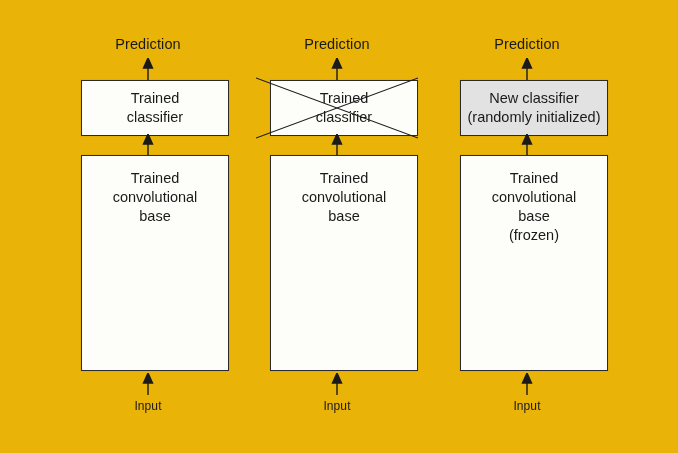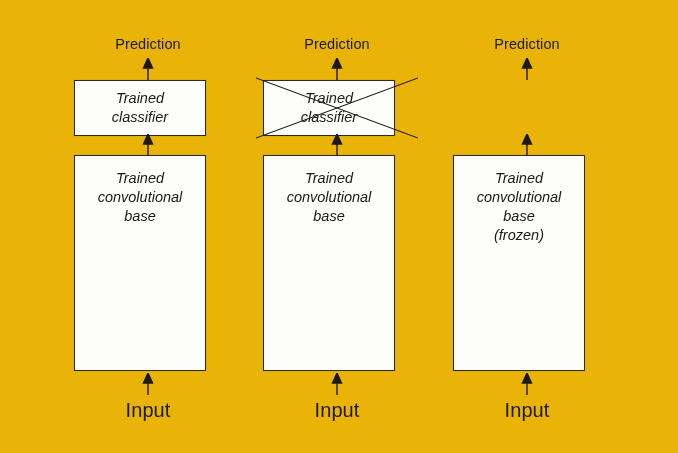--- a/index.html
+++ b/index.html
@@ -35,47 +35,46 @@
     letter-spacing: 0.1px;
     white-space: nowrap;
   }
   
   .input-label {
     position: absolute;
     top: 399px;
     left: 0;
     width: 190px;
     text-align: center;
-    font-size: 20px;
+    font-size: 12px;
     color: #1a1a1a;
     letter-spacing: 0.1px;
     white-space: nowrap;
   }
   
   .arrow {
     position: absolute;
     left: 0;
     width: 190px;
     height: 22px;
   }
   .arrow svg { display: block; width: 190px; height: 22px; }
   .arrow-top    { top: 58px; }
   .arrow-mid    { top: 134px; }
   .arrow-bottom { top: 373px; }
 
   
   .box {
     position: absolute;
-    left: 21px;
-    width: 132px;
+    left: 28px;
+    width: 148px;
     box-sizing: border-box;
     border: 1.2px solid #2b2b2b;
     background: #fdfdfa;
     box-shadow: 0 0 0 0.5px rgba(0,0,0,0.06);
-    font-style: italic;
   }
   .box-classifier {
     top: 80px;
     height: 56px;
   }
   .box-base {
     top: 155px;
     height: 216px;
   }
   .box-gray {
@@ -201,20 +200,24 @@
   <div class="column" style="left:432px">
     <div class="pred-label">Prediction</div>
     <div class="arrow arrow-top">
       <svg viewBox="0 0 190 22">
           <g stroke="#1a1a1a" stroke-width="1.4" fill="#1a1a1a">
             <line x1="95" y1="22" x2="95" y2="7"></line>
             <polygon points="95,0 90.5,10 99.5,10"></polygon>
           </g>
         </svg>
     </div>
+    <div class="box box-classifier box-gray">
+      <div class="box-text">New classifier
+(randomly initialized)</div>
+    </div>
     <div class="arrow arrow-mid">
       <svg viewBox="0 0 190 22">
           <g stroke="#1a1a1a" stroke-width="1.4" fill="#1a1a1a">
             <line x1="95" y1="22" x2="95" y2="7"></line>
             <polygon points="95,0 90.5,10 99.5,10"></polygon>
           </g>
         </svg>
     </div>
     <div class="box box-base">
       <div class="box-text">Trained

